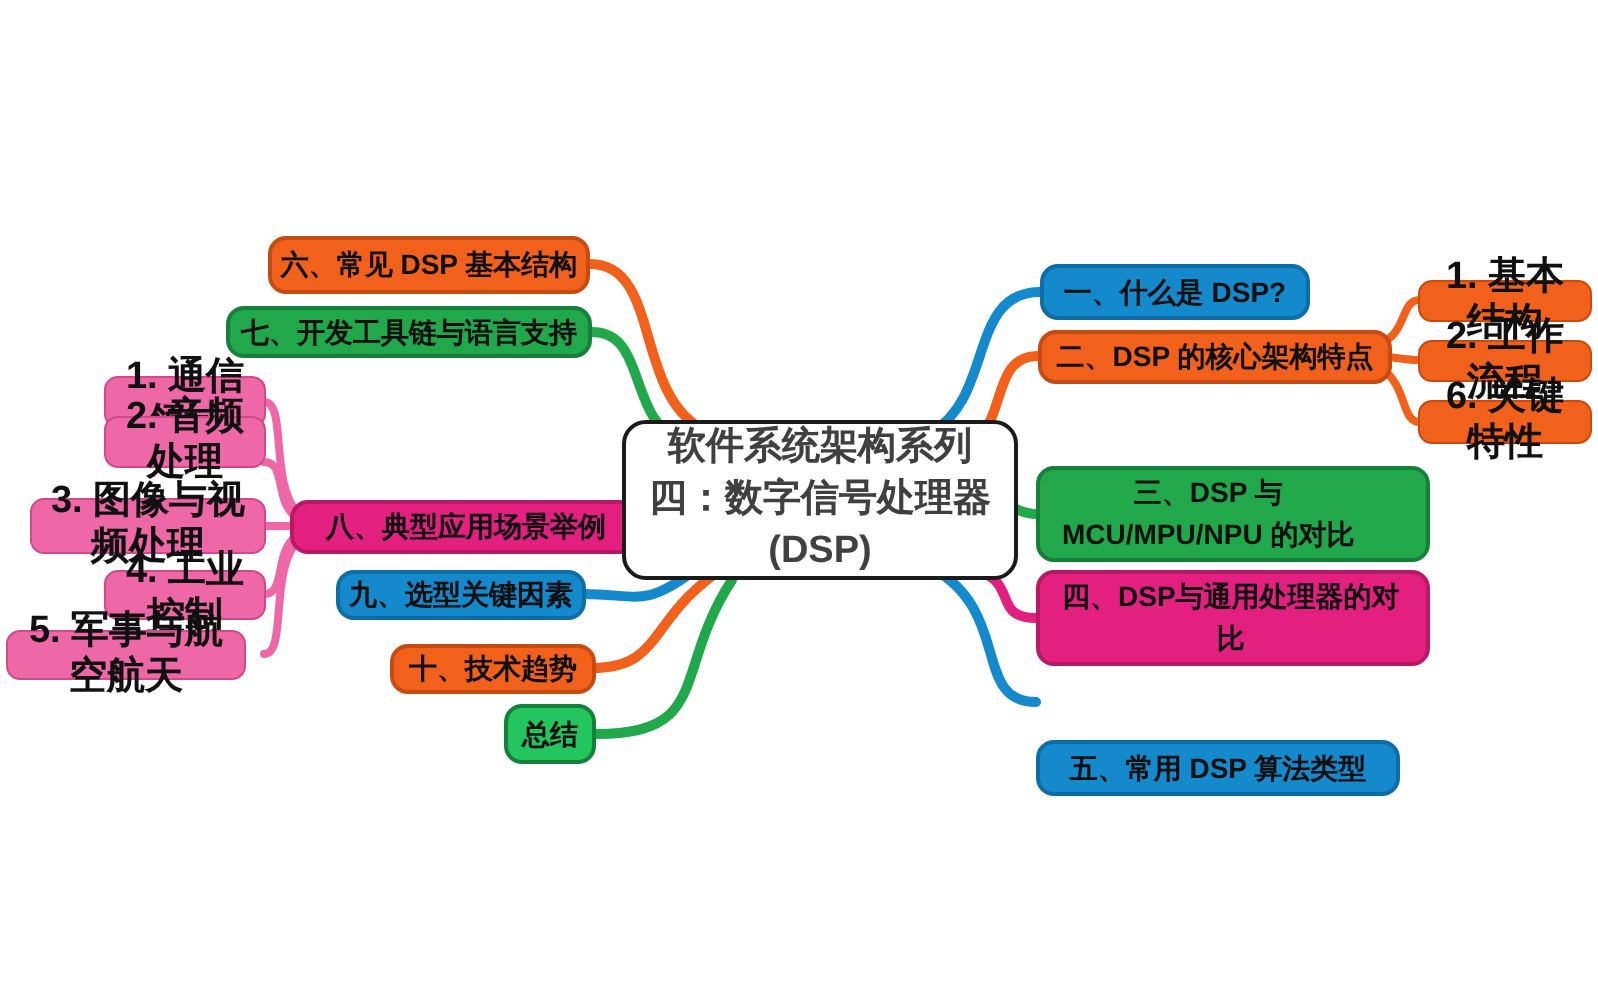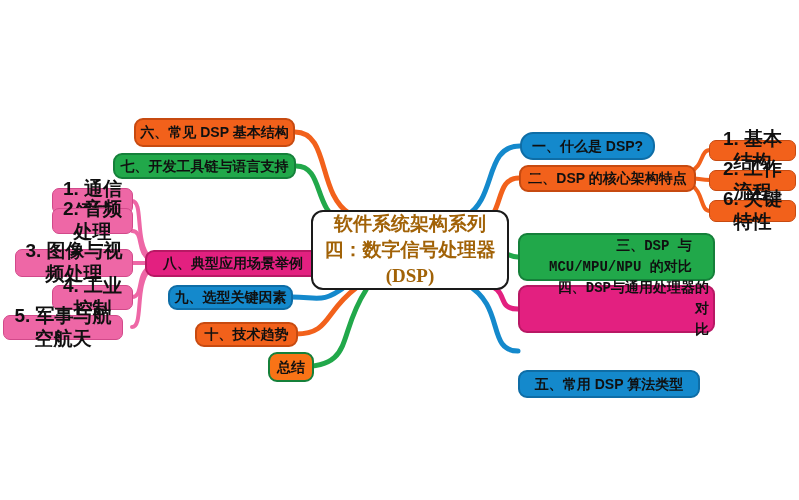--- a/index.html
+++ b/index.html
@@ -11,26 +11,26 @@
   .node{
     position:absolute;box-sizing:border-box;z-index:2;
     display:flex;align-items:center;justify-content:center;
     font-weight:bold;color:#101010;
     border-radius:9px;border:2px solid transparent;
     white-space:pre-line;text-align:center;
     font-size:14px;line-height:1.2;
     padding:0 4px;
   }
   .node.two-line{
-    justify-content:flex-start;text-align:right;padding-left:29px;line-height:21px;font-family:Liberation Mono, monospace;
+    justify-content:flex-start;text-align:center;padding-left:11px;line-height:21px;
   }
   .node.child{font-size:19px;border-radius:7px;border-width:1.5px;}
   .node.center-node{
     background:#ffffff;border:2.5px solid #1a1a1a;border-radius:12px;
-    font-size:19px;line-height:26px;z-index:3;color:#a16207;font-family:Liberation Serif, serif;
+    font-size:19px;line-height:26px;z-index:3;color:#404040;
   }
   path.link{fill:none;stroke-linecap:round;}
   path.link.main{stroke-width:5;}
   path.link.sub{stroke-width:4;}
 </style>
 </head>
 <body>
 
 <div class="canvas">
 
@@ -57,38 +57,38 @@
     <path class="link sub" d="M 150,260 C 136,252 144,231 132,231" stroke="#EE67A6"></path>
     <path class="link sub" d="M 148,263 C 140,263 138,263 132,263" stroke="#EE67A6"></path>
     <path class="link sub" d="M 150,267 C 136,274 144,297 132,297" stroke="#EE67A6"></path>
     <path class="link sub" d="M 150,269 C 134,284 144,327 132,327" stroke="#EE67A6"></path>
   </svg>
 
   <div class="node center-node" style="left:311px;top:210px;width:198px;height:80px;">软件系统架构系列
 四：数字信号处理器
 (DSP)</div>
 
-  <div class="node" style="left: 520px; top: 132px; width: 135px; height: 28px; background: rgb(20, 137, 204); border-color: rgb(14, 109, 166); border-radius: 13px;">一、什么是 DSP?</div>
+  <div class="node" style="left: 520px; top: 132px; width: 135px; height: 28px; background: rgb(20, 137, 204); border-color: rgb(14, 109, 166);">一、什么是 DSP?</div>
   <div class="node" style="left: 519px; top: 165px; width: 177px; height: 27px; background: rgb(242, 97, 27); border-color: rgb(199, 74, 16);">二、DSP 的核心架构特点</div>
   <div class="node two-line" style="left: 518px; top: 233px; width: 197px; height: 48px; background: rgb(33, 168, 74); border-color: rgb(21, 128, 58);">三、DSP 与
 MCU/MPU/NPU 的对比</div>
   <div class="node two-line" style="left: 518px; top: 285px; width: 197px; height: 48px; background: rgb(227, 32, 128); border-color: rgb(184, 24, 100);">四、DSP与通用处理器的对
 比</div>
   <div class="node" style="left: 518px; top: 337px; width: 182px; height: 28px; background: rgb(20, 137, 204); border-color: rgb(14, 109, 166); margin-top: 33px;">五、常用 DSP 算法类型</div>
 
   <div class="node child" style="left: 709px; top: 140px; width: 87px; height: 21px; background: rgb(242, 97, 27); border-color: rgb(199, 74, 16);">1. 基本结构</div>
   <div class="node child" style="left: 709px; top: 170px; width: 87px; height: 21px; background: rgb(242, 97, 27); border-color: rgb(199, 74, 16);">2. 工作流程</div>
   <div class="node child" style="left: 709px; top: 200px; width: 87px; height: 22px; background: rgb(242, 97, 27); border-color: rgb(199, 74, 16);">6. 关键特性</div>
 
   <div class="node" style="left: 134px; top: 118px; width: 161px; height: 29px; background: rgb(242, 97, 27); border-color: rgb(199, 74, 16);">六、常见 DSP 基本结构</div>
   <div class="node" style="left: 113px; top: 153px; width: 183px; height: 26px; background: rgb(33, 168, 74); border-color: rgb(21, 128, 58);">七、开发工具链与语言支持</div>
   <div class="node" style="left: 145px; top: 250px; width: 176px; height: 27px; background: rgb(227, 32, 128); border-color: rgb(184, 24, 100);">八、典型应用场景举例</div>
   <div class="node" style="left: 195px; top: 322px; width: 103px; height: 25px; background: rgb(242, 97, 27); border-color: rgb(199, 74, 16);">十、技术趋势</div>
   <div class="node" style="left: 168px; top: 285px; width: 125px; height: 25px; background: rgb(20, 137, 204); border-color: rgb(14, 109, 166);">九、选型关键因素</div>
-  <div class="node" style="left: 268px; top: 352px; width: 46px; height: 30px; background: #f97316; border-color: rgb(21, 128, 58);">总结</div>
+  <div class="node" style="left: 252px; top: 352px; width: 46px; height: 30px; background: #22c55e; border-color: rgb(21, 128, 58);">总结</div>
 
   <div class="node child" style="left: 52px; top: 188px; width: 81px; height: 26px; background: rgb(238, 103, 166); border-color: rgb(209, 73, 138);">1. 通信领域</div>
   <div class="node child" style="left: 52px; top: 208px; width: 81px; height: 26px; background: rgb(238, 103, 166); border-color: rgb(209, 73, 138);">2. 音频处理</div>
   <div class="node child" style="left: 15px; top: 249px; width: 118px; height: 28px; background: rgb(238, 103, 166); border-color: rgb(209, 73, 138);">3. 图像与视频处理</div>
   <div class="node child" style="left: 52px; top: 285px; width: 81px; height: 25px; background: rgb(238, 103, 166); border-color: rgb(209, 73, 138);">4. 工业控制</div>
   <div class="node child" style="left: 3px; top: 315px; width: 120px; height: 25px; background: rgb(238, 103, 166); border-color: rgb(209, 73, 138);">5. 军事与航空航天</div>
 
 </div>
 
 </body></html>

